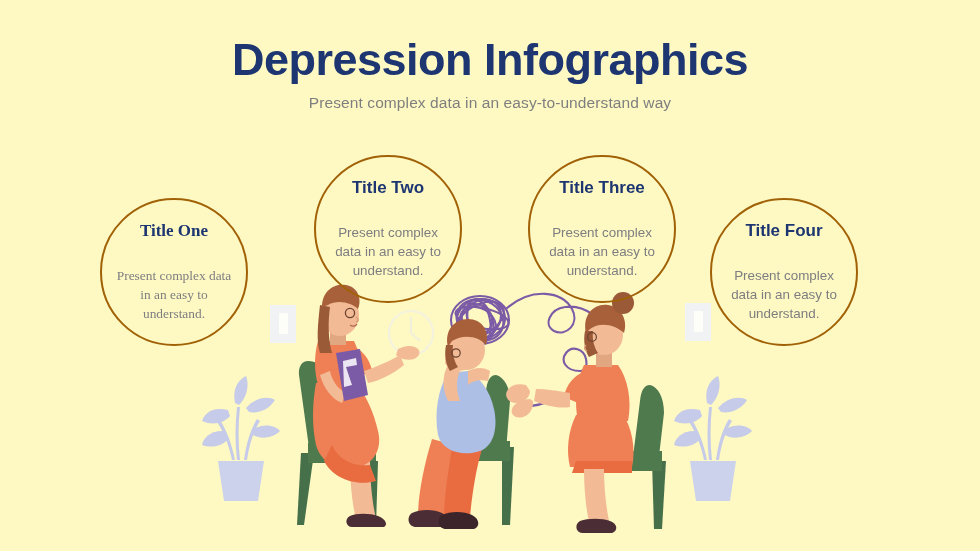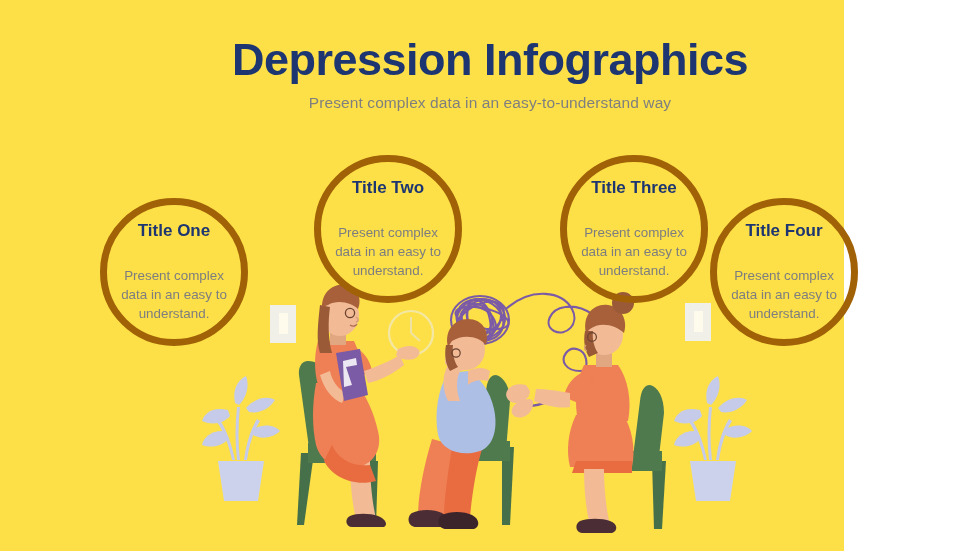--- a/index.html
+++ b/index.html
@@ -12,23 +12,23 @@
   }
 
   body {
     font-family: "Liberation Sans", sans-serif;
     position: relative;
   }
 
   .slide {
     position: absolute;
     inset: 0;
-    width: 844px;
+    width: 980px;
     height: 551px;
-    background: #fde047;
+    background: #fef9c3;
   }
 
   
   .header {
     position: absolute;
     top: 36px;
     left: 0;
     width: 980px;
     text-align: center;
   }
@@ -54,21 +54,21 @@
     position: absolute;
     top: 0;
     left: 0;
     width: 980px;
     height: 551px;
     pointer-events: none;
   }
 
   .circle {
     position: absolute;
-    border: 7px solid #a16207;
+    border: 2px solid #a16207;
     border-radius: 50%;
     background: transparent;
     display: flex;
     flex-direction: column;
     align-items: center;
     justify-content: center;
     text-align: center;
     pointer-events: auto;
     padding: 6px 14px;
   }
@@ -82,23 +82,23 @@
   }
 
   .circle-body {
     font-size: 13.4px;
     color: #7d7d80;
     line-height: 1.42;
     margin-top: 20px;
   }
 
   
-  .c1 { left: 100px; top: 198px; width: 148px; height: 148px; }
+  .c1 { left: 100px; top: 198px; width: 148px; height: 148px; font-family: Liberation Serif, serif; }
   .c2 { left: 314px; top: 155px; width: 148px; height: 148px; }
-  .c3 { left: 560px; top: 155px; width: 148px; height: 148px; }
+  .c3 { left: 528px; top: 155px; width: 148px; height: 148px; }
   .c4 { left: 710px; top: 198px; width: 148px; height: 148px; }
 
   
   .illustration {
     position: absolute;
     left: 180px;
     top: 275px;
     width: 620px;
     height: 276px;
   }

